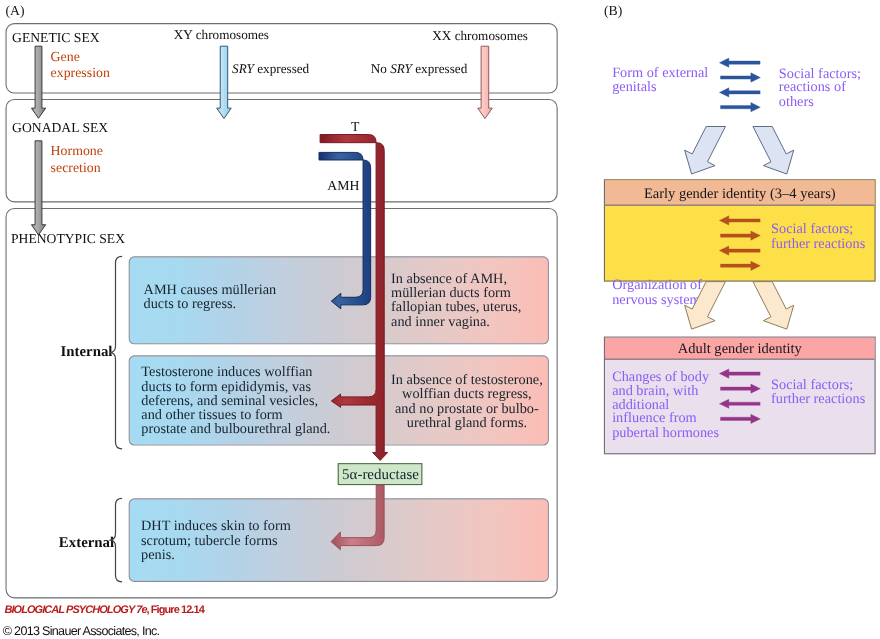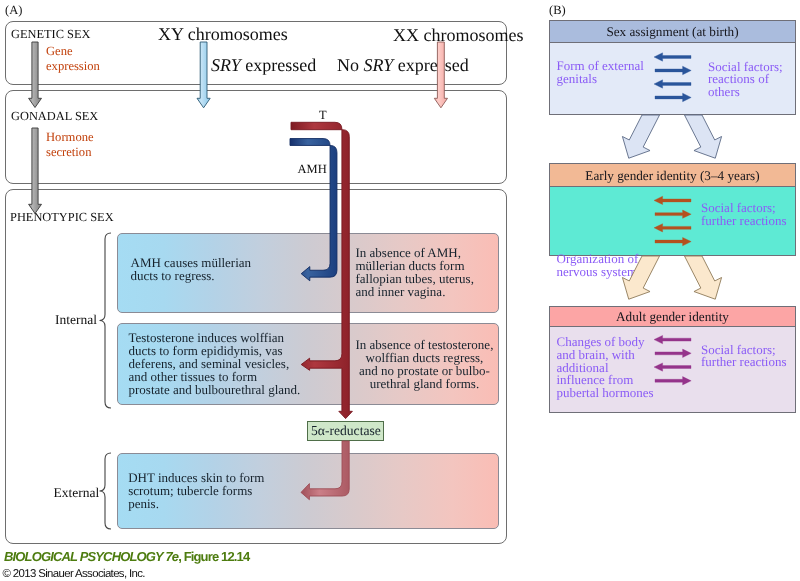--- a/index.html
+++ b/index.html
@@ -5,39 +5,39 @@
 <style>
   html,body{margin:0;padding:0;}
   body{width:800px;height:581px;background:#ffffff;
        font-family:"Liberation Serif",serif;overflow:hidden;
        -webkit-font-smoothing:antialiased;text-rendering:geometricPrecision;}
   #page{position:relative;width:800px;height:581px;background:#fff;}
   .panel-letter{position:absolute;font-size:12.5px;color:#161616;}
   .frame{position:absolute;box-sizing:border-box;border:1.1px solid #6e6e6e;border-radius:8px;}
   .stage-label{position:absolute;font-size:12.4px;color:#101010;white-space:nowrap;}
   .side-label{position:absolute;font-size:12.6px;color:#c2410c;line-height:14.6px;white-space:nowrap;}
-  .toplab{position:absolute;font-size:18px;color:#101010;white-space:nowrap;}
+  .toplab{position:absolute;font-size:12px;color:#101010;white-space:nowrap;}
   .toplab i{font-style:italic;}
   .cbox{position:absolute;border-radius:5px;box-sizing:border-box;}
   .blue-box{background:#a8d9f0;border:1.1px solid #5f93ae;}
   .pink-box{background:#f9b5b1;border:1.1px solid #a07474;}
   .green-box{position:absolute;box-sizing:border-box;background:#cfe7c9;border:1.1px solid #4f6e49;}
   .boxtxt{position:absolute;font-size:13px;line-height:14.6px;color:#16222c;white-space:pre-line;}
   .boxtxt.nl{white-space:normal;}
   .gradbox{position:absolute;border-radius:5px;box-sizing:border-box;border:1.1px solid #8b8b95;
            background:linear-gradient(to right,#a5dcf3 0%,#a7d9f0 12%,#b3d2e7 25%,#c1cfde 37%,#cdcbd2 50%,#dacacb 63%,#e7c9c6 75%,#f3c5bf 88%,#fabdb5 100%);}
   .gtxt{position:absolute;font-size:13px;line-height:13.1px;color:#16222c;white-space:pre-line;}
   .pipe-lab{position:absolute;font-size:12.5px;color:#101010;white-space:nowrap;}
-  .brace-lab{position:absolute;font-size:13.5px;color:#101010;white-space:nowrap;}
+  .brace-lab{position:absolute;font-size:13.5px;color:#101010;white-space:nowrap;font-weight:bold;}
   .bbox{position:absolute;box-sizing:border-box;border:1.1px solid #6f6f78;}
   .bhdr{position:absolute;left:0;right:0;top:0;box-sizing:border-box;text-align:center;
         font-size:13.2px;color:#16161c;}
   .btxt{position:absolute;font-size:13px;line-height:12.8px;color:#8b5cf6;white-space:pre-line;}
-  .cap1{position:absolute;font-family:"Liberation Sans",sans-serif;font-size:13px;
-        font-weight:700;color:#4d7c0f;white-space:nowrap;letter-spacing:-0.85px;}
+  .cap1{position:absolute;font-family:"Liberation Sans",sans-serif;font-size:10px;
+        font-weight:700;color:#b91c1c;white-space:nowrap;letter-spacing:-0.85px;}
   .cap1 i{font-style:italic;}
   .cap2{position:absolute;font-family:"Liberation Sans",sans-serif;font-size:11.4px;
         color:#111;white-space:nowrap;letter-spacing:-0.62px;}
   svg.ov{position:absolute;left:0;top:0;width:800px;height:581px;overflow:visible;}
 </style>
 </head>
 <body>
 
 <div id="page">
 
@@ -92,31 +92,27 @@
 penis.</div>
 
   <div class="green-box" style="left:306.5px;top:421px;width:77px;height:19.5px;"></div>
   <div class="boxtxt" style="left:311px;top:423.5px;font-size:13.6px;">5α-reductase</div>
 
   <div class="brace-lab" style="left:55px;top:311.5px;">Internal</div>
   <div class="brace-lab" style="left:53.5px;top:484.5px;">External</div>
 
   <div class="panel-letter" style="left:549px;top:3px;">(B)</div>
 
-  <div class="bbox" style="left:549px;top:20px;width:247px;height:95px;background:#e3eaf8;">
-    <div class="bhdr" style="height:22px;line-height:22px;background:#aabcdd;
-         border-bottom:1.1px solid #6f6f78;">Sex assignment (at birth)</div>
-  </div>
   <div class="btxt" style="left:556.5px;top:60px;">Form of external
 genitals</div>
   <div class="btxt" style="left:708px;top:60.5px;">Social factors;
 reactions of
 others</div>
 
-  <div class="bbox" style="left:549px;top:163px;width:247px;height:93px;background:#5eead4;">
+  <div class="bbox" style="left:549px;top:163px;width:247px;height:93px;background:#fde047;">
     <div class="bhdr" style="height:23px;line-height:23px;background:#f2b995;
          border-bottom:1.1px solid #6f6f78;">Early gender identity (3–4 years)</div>
   </div>
   <div class="btxt" style="left:556.5px;top:205px;margin-top:48px;">Organization of
 nervous system</div>
   <div class="btxt" style="left:701px;top:202px;">Social factors;
 further reactions</div>
 
   <div class="bbox" style="left:549px;top:306px;width:247px;height:107px;background:#e9dfed;">
     <div class="bhdr" style="height:20px;line-height:20px;background:#fca5a5;

